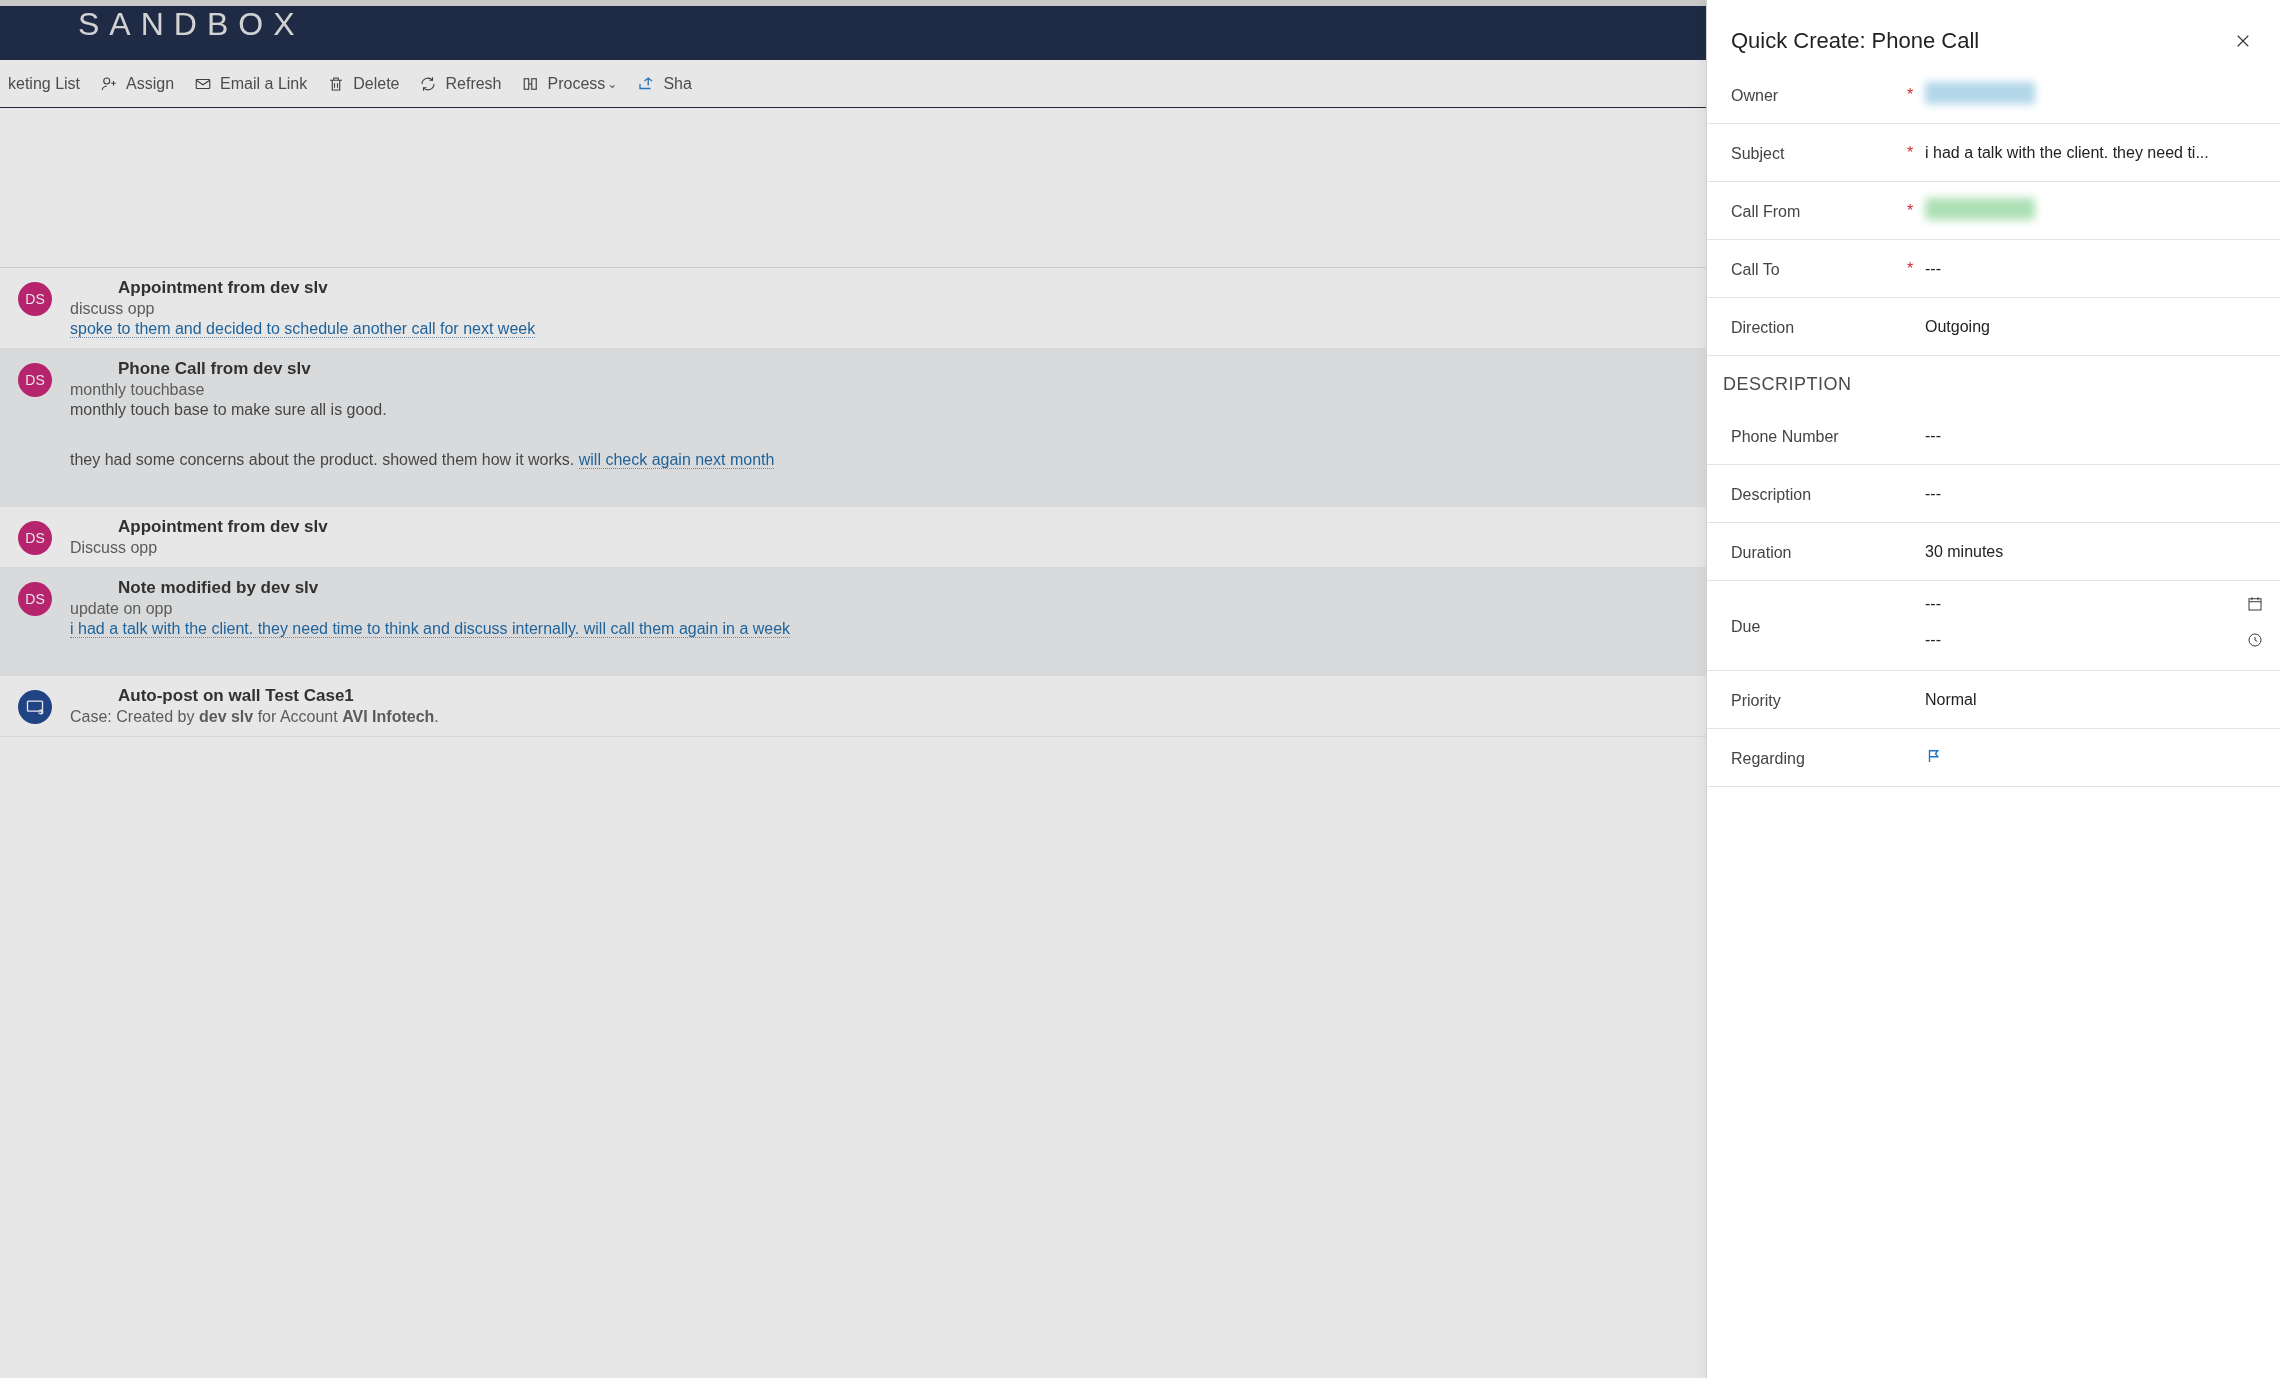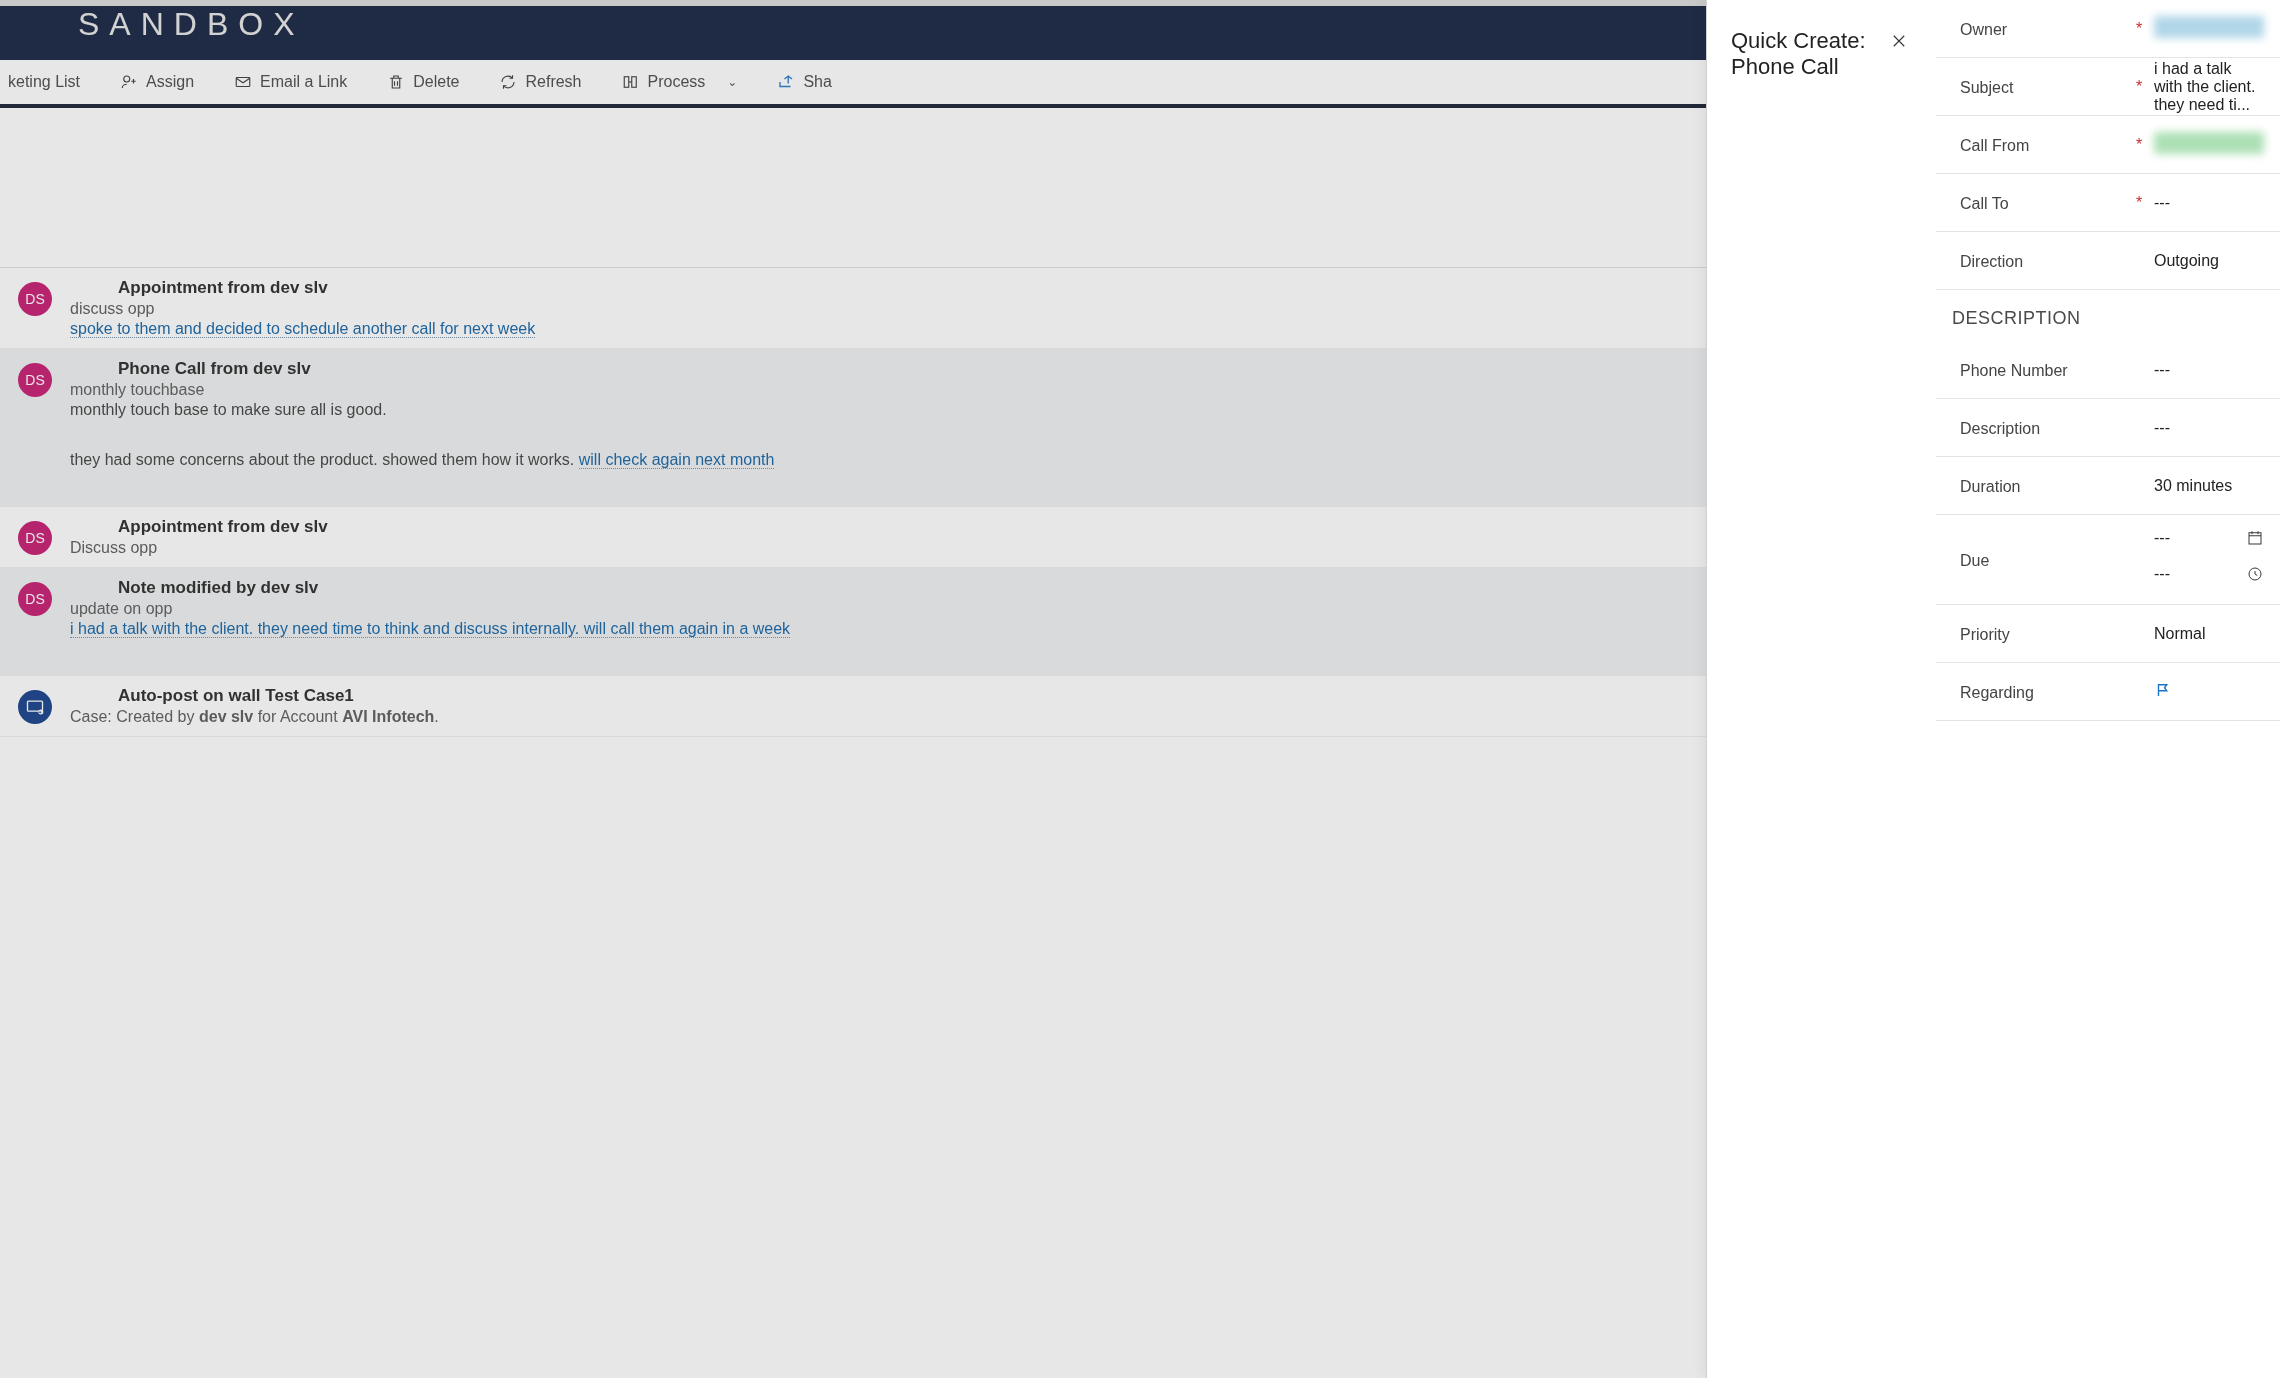--- a/index.html
+++ b/index.html
@@ -18,24 +18,24 @@
   .banner-title {
     color: #e6e6e6;
     font-size: 32px;
     font-weight: 300;
     letter-spacing: 10px;
   }
 
   
   .toolbar {
     height: 48px;
-    border-bottom: 4px solid #0f172a;
+    border-bottom: 1px solid #0f172a;
     display: flex;
     align-items: center;
-    gap: 40px;
+    gap: 20px;
     padding: 0 8px;
     font-size: 16px;
     background: #fff;
   }
   .toolbar-item { display: flex; align-items: center; gap: 8px; cursor: pointer; color: #444; }
   .toolbar-item svg { width: 18px; height: 18px; }
   .toolbar-chevron { font-size: 12px; color: #555; margin-left: -18px;}
   .toolbar-first { padding-left: 0; }
 
   
@@ -83,21 +83,21 @@
   .autopost-text .bold { font-weight:600; }
 
   
   .flyout {
     position: absolute;
     top: 0; right: 0; bottom: 0;
     width: 574px;
     background: #fff;
     border-left: 1px solid #d0d0d0;
     box-shadow: -4px 0 12px rgba(0,0,0,0.05);
-    display: flex; flex-direction: row;
+    display: flex; flex-direction: column;
     z-index: 10;
   }
   .flyout-header {
     padding: 28px 24px 8px 24px;
     display:flex; justify-content:space-between; align-items:flex-start;
   }
   .flyout-title { font-size: 22px; color: #222; }
   .flyout-close { cursor:pointer; padding:4px; }
   .flyout-close svg{ width:18px; height:18px; }
 

